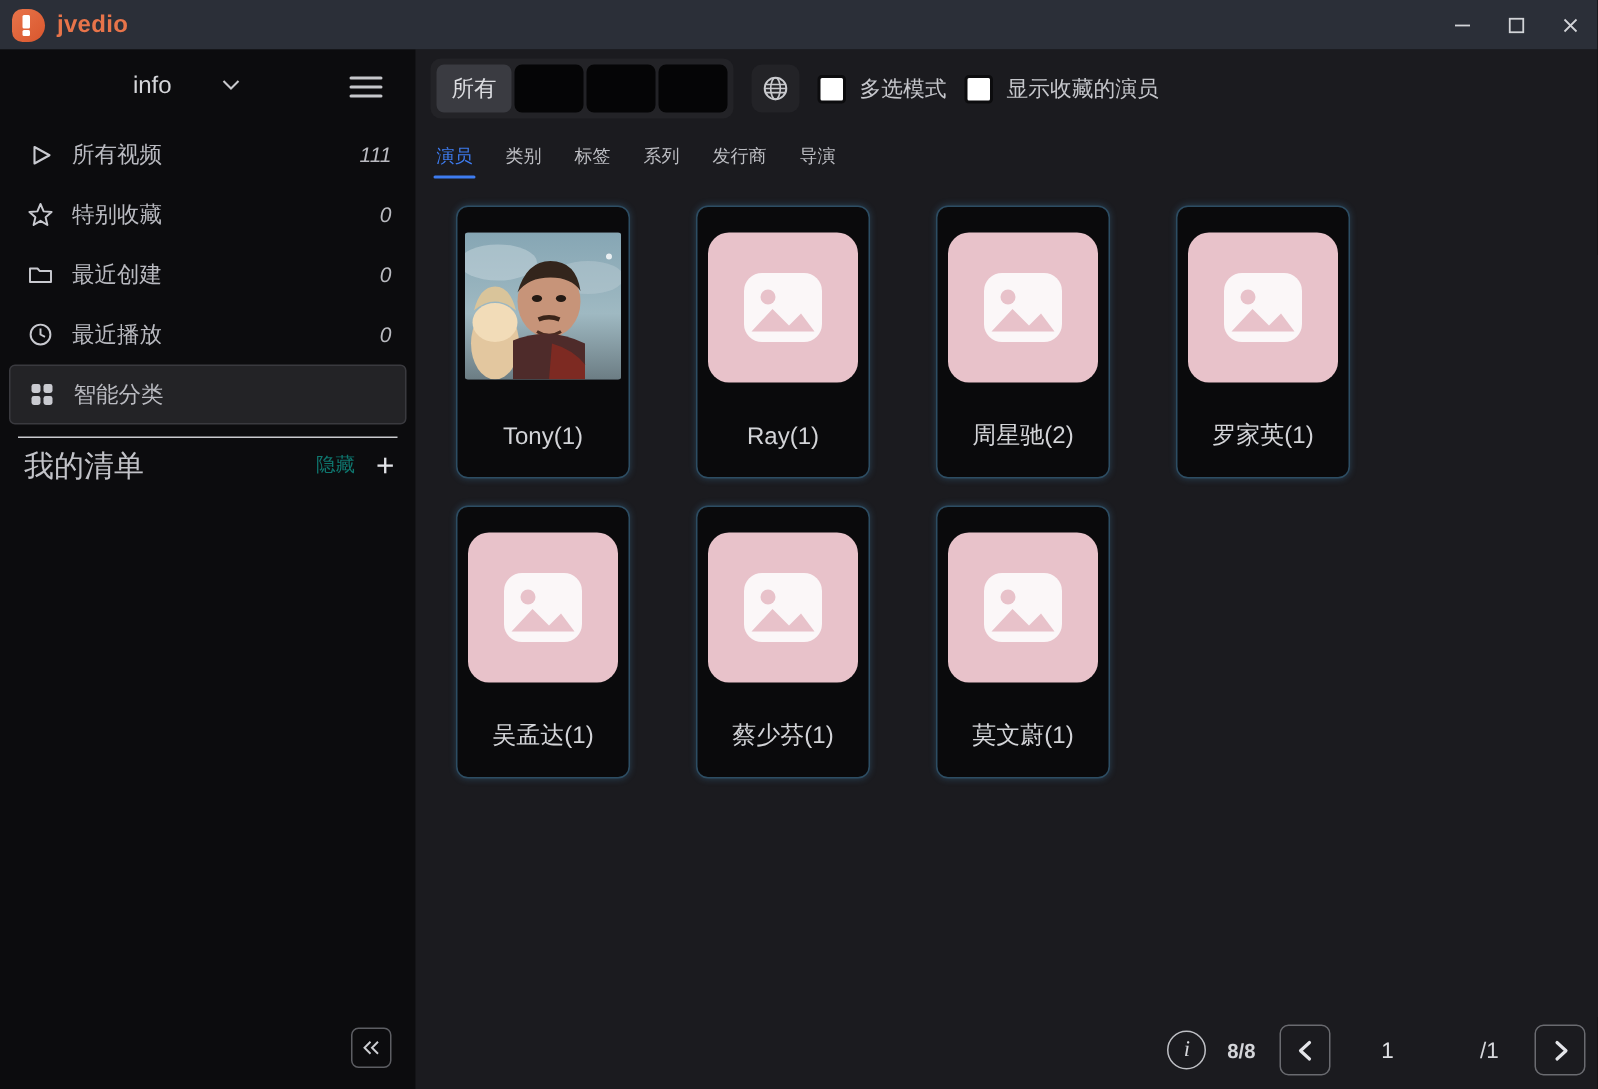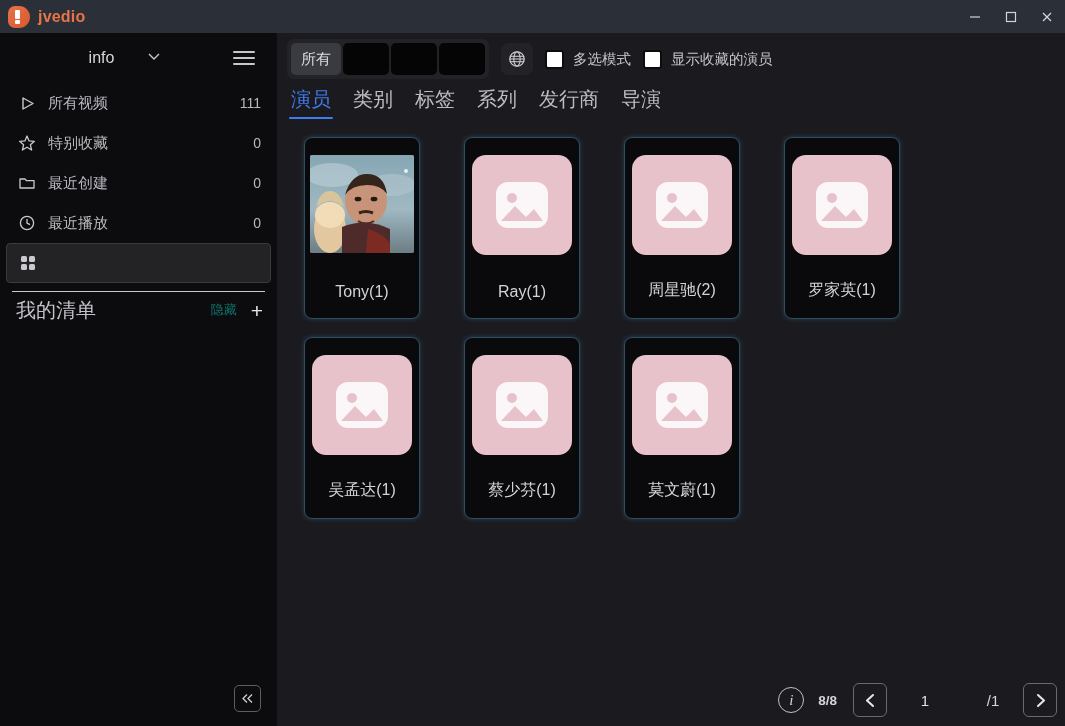--- a/index.html
+++ b/index.html
@@ -73,21 +73,21 @@
   #hamburger span { display: block; width: 22px; height: 2px; background: #c6c7cb; border-radius: 1px; }
 
   .nav-item {
     height: 40px; margin: 0 6px; padding: 0 10px;
     display: flex; align-items: center; gap: 10px;
     border-radius: 4px;
     color: #b9bac0; font-size: 15px;
   }
   .nav-item .nv-ico { width: 22px; display: flex; align-items: center; justify-content: center; color: #c9cad0; }
   .nav-item .nv-label { flex: 1; }
-  .nav-item .nv-count { color: #b9bac0; font-size: 14px; }
+  .nav-item .nv-count { color: #b9bac0; font-size: 14px; font-style: italic; }
   .nav-item.selected { background: #232326; border: 1px solid #3a3a3f; }
 
   #mylist-sep { height: 1px; background: #c9cace; margin: 8px 12px 0 12px; }
   #mylist-row {
     height: 36px; display: flex; align-items: center;
     padding: 0 14px 0 16px; gap: 8px;
   }
   #mylist-label { flex: 1; font-size: 20px; color: #c2c3c8; }
   #mylist-hide { font-size: 13px; color: #0f766e; font-family: Liberation Serif, serif; }
   #mylist-add { font-size: 21px; line-height: 1; color: #e2e3e7; padding-left: 6px; }
@@ -132,21 +132,21 @@
   .chk-group { display: flex; align-items: center; gap: 9px; font-family: Liberation Mono, monospace; }
   .chk-box {
     width: 19px; height: 19px; background: #ffffff;
     border: 2px solid #0c0c0e; border-radius: 3px;
   }
   .chk-label { font-size: 14.5px; color: #c5c6cb; }
 
   
   #tabs { height: 34px; display: flex; align-items: flex-end; padding-left: 14px; gap: 22px; }
   .tab {
-    font-size: 20px; color: #bcbdc2; padding-bottom: 6px;
+    font-size: 12px; color: #bcbdc2; padding-bottom: 6px;
     position: relative;
   }
   .tab.active { color: #3e7cf0; }
   .tab.active::after {
     content: ""; position: absolute; left: -2px; right: -2px; bottom: 0;
     height: 2px; background: #3e7cf0; border-radius: 1px;
   }
 
   
   #grid-area { flex: 1; padding: 18px 0 0 0; overflow: hidden; }
@@ -293,20 +293,21 @@
 
     <div class="nav-item selected">
       <span class="nv-ico">
         <svg width="16" height="16" viewBox="0 0 16 16">
             <rect x="1" y="1" width="6" height="6" rx="1.6" fill="currentColor"></rect>
             <rect x="9" y="1" width="6" height="6" rx="1.6" fill="currentColor"></rect>
             <rect x="1" y="9" width="6" height="6" rx="1.6" fill="currentColor"></rect>
             <rect x="9" y="9" width="6" height="6" rx="1.6" fill="currentColor"></rect>
           </svg>
       </span>
+      <span class="nv-label">智能分类</span>
       <span class="nv-count"></span>
     </div>
 
     <div id="mylist-sep"></div>
     <div id="mylist-row">
       <span id="mylist-label">我的清单</span>
       <span id="mylist-hide">隐藏</span>
       <span id="mylist-add">+</span>
     </div>
 

